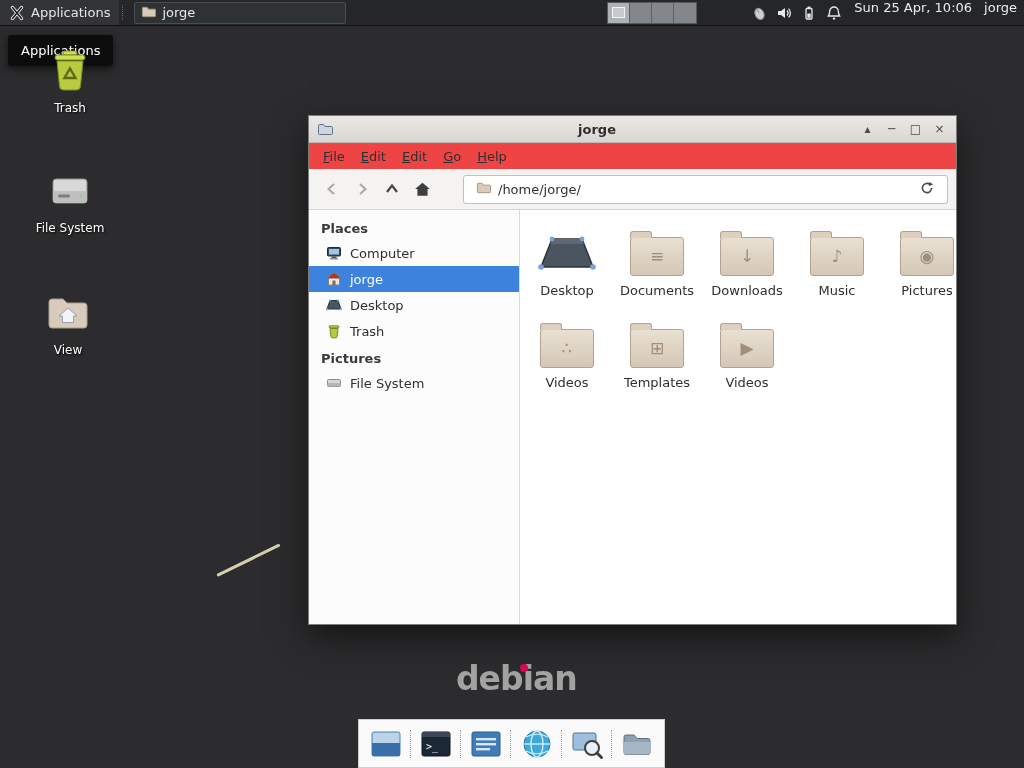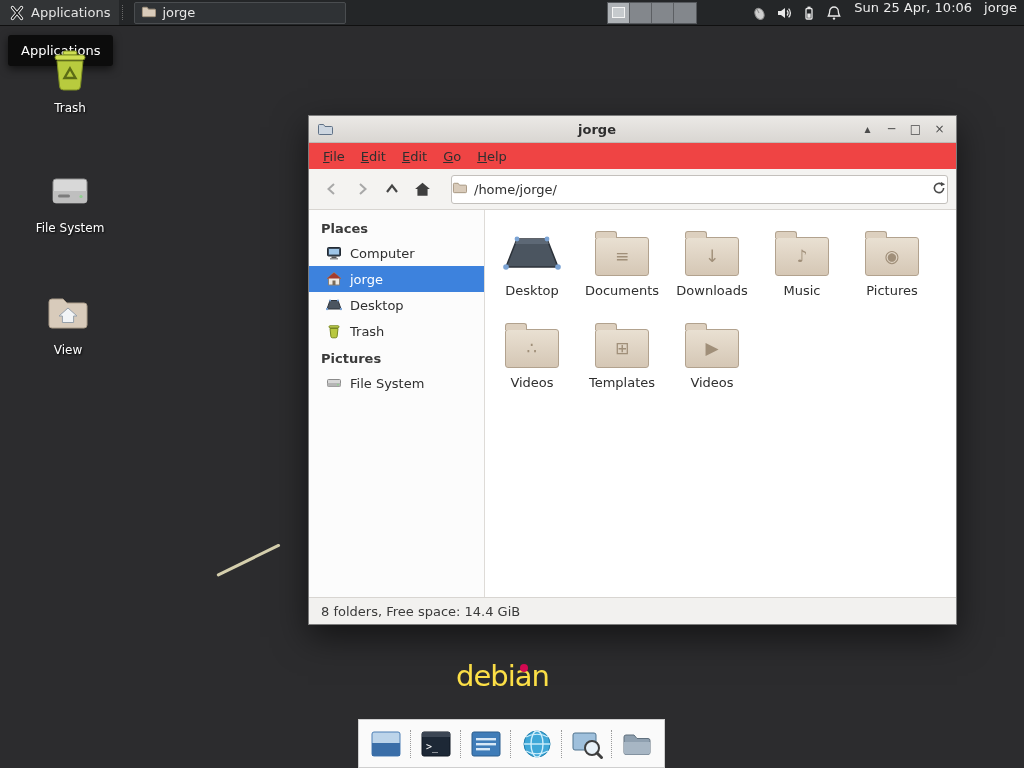--- a/index.html
+++ b/index.html
@@ -40,46 +40,46 @@
   .desk-icon{position:absolute;width:96px;text-align:center;color:#fff;font-size:12px}
   .desk-icon .ibox{height:50px;display:flex;align-items:center;justify-content:center}
   .desk-icon .dlabel{margin-top:5px;text-shadow:1px 1px 2px rgba(0,0,0,.95)}
   .desk-trash{left:22px;top:46px}
   .desk-fs{left:22px;top:166px}
   .desk-home{left:20px;top:288px}
   
   .stray{position:absolute;left:217px;top:574px;width:70px;height:3px;background:#ded8b4;
     border-radius:2px;transform:rotate(-26deg);transform-origin:left center;opacity:.95}
   
-  .debian{position:absolute;left:456px;top:662px;color:#fde047;font-size:29px;font-weight:normal;
+  .debian{position:absolute;left:456px;top:662px;color:#a3a3a3;font-size:33px;font-weight:bold;
     letter-spacing:-1px;line-height:1}
   .debian .dot{position:absolute;width:8px;height:8px;border-radius:50%;background:#d70a53;left:64px;top:2px}
   
   .window{
     position:absolute;left:308px;top:115px;width:649px;height:510px;background:#fff;
     border:1px solid #7c7c7c;box-shadow:0 12px 32px rgba(0,0,0,.55);
     display:flex;flex-direction:column;box-sizing:border-box;
   }
   .titlebar{height:26px;background:linear-gradient(#ebe9e6,#d9d6d2);border-bottom:1px solid #bdbab6;
     display:flex;align-items:center;padding:0 8px;flex:none}
   .titlebar .wicon{width:18px;display:flex}
   .titlebar .title{flex:1;text-align:center;font-weight:bold;color:#2e2e2e}
   .controls{display:flex;gap:7px}
   .ctrl{width:17px;text-align:center;color:#4c4c4c;font-size:12px;line-height:18px;cursor:default}
   .menubar{height:26px;background:#ef4444;display:flex;align-items:center;padding:0 6px;flex:none}
   .menu-item{display:inline-block;padding:3px 8px;color:#2f2f2f}
   .menu-item::first-letter{text-decoration:underline}
   .toolbar{height:40px;background:#f4f3f1;border-bottom:1px solid #d8d5d1;display:flex;align-items:center;
     padding:0 8px;flex:none}
   .navbtn{width:30px;height:28px;display:flex;align-items:center;justify-content:center;border-radius:3px}
-  .pathbar{flex:1;height:27px;margin-left:14px;background:#fff;border:1px solid #c3c0bc;border-radius:3px;
-    display:flex;align-items:center;gap:7px;padding:0 0}
+  .pathbar{flex:1;height:27px;margin-left:26px;background:#fff;border:1px solid #c3c0bc;border-radius:3px;
+    display:flex;align-items:center;gap:7px;padding:0 12px}
   .pathbar .ptext{flex:1;color:#2f2f2f}
   .wbody{flex:1;display:flex;min-height:0}
-  .sidebar{width:176px;flex:none;background:#fcfcfc;border-right:1px solid #dedbd7;padding-top:4px;box-sizing:border-box}
+  .sidebar{width:211px;flex:none;background:#fcfcfc;border-right:1px solid #dedbd7;padding-top:4px;box-sizing:border-box}
   .side-header{font-weight:bold;color:#3a3a3a;padding:7px 12px 4px}
   .side-item{display:flex;align-items:flex-end;gap:8px;padding:5px 12px 5px 17px;color:#2f2f2f}
   .side-item .sicon{width:16px;display:flex;flex:none}
   .side-item.selected{background:#3d82dd;color:#fff}
   .main{flex:1;background:#fff;overflow:hidden}
   .grid{display:grid;grid-template-columns:repeat(5,90px);row-gap:14px;padding:10px 2px}
   .grid-item{width:90px;display:flex;flex-direction:column;align-items:center}
   .icon-box{height:56px;display:flex;align-items:flex-end;justify-content:center}
   .glabel{margin-top:7px;color:#2f2f2f}
   .folder{position:relative;width:54px;height:39px;border:1px solid #b2a28e;border-radius:3px;
@@ -410,23 +410,20 @@
               <span class="emblem">▶</span>
             </div>
           </div>
           <div class="glabel">Videos</div>
         </div>
 
       </div>
     </div>
   </div>
 
-  <div class="statusbar">
-    <span>8 folders, Free space: 14.4 GiB</span>
-  </div>
 </div>
 
 <div class="dock">
   <div class="dock-item">
     <svg width="34" height="34" viewBox="0 0 34 34">
         <rect x="3" y="5" width="28" height="24" rx="2" fill="#bcd4ea" stroke="#4c7fb5"></rect>
         <rect x="3" y="16" width="28" height="13" fill="#3a6ea8"></rect>
       </svg>
   </div>
   <div class="dock-sep"></div>

